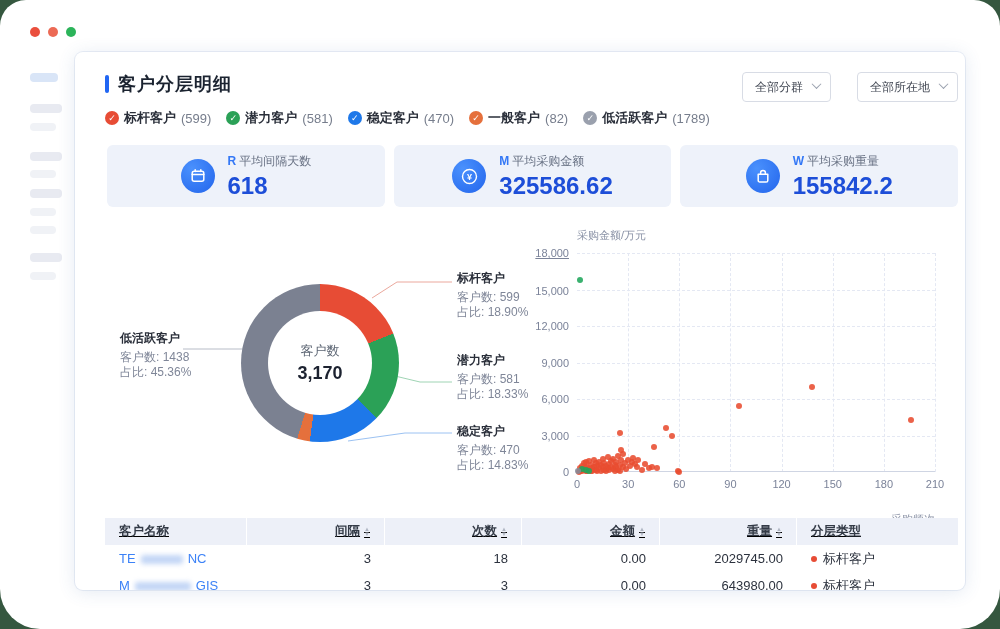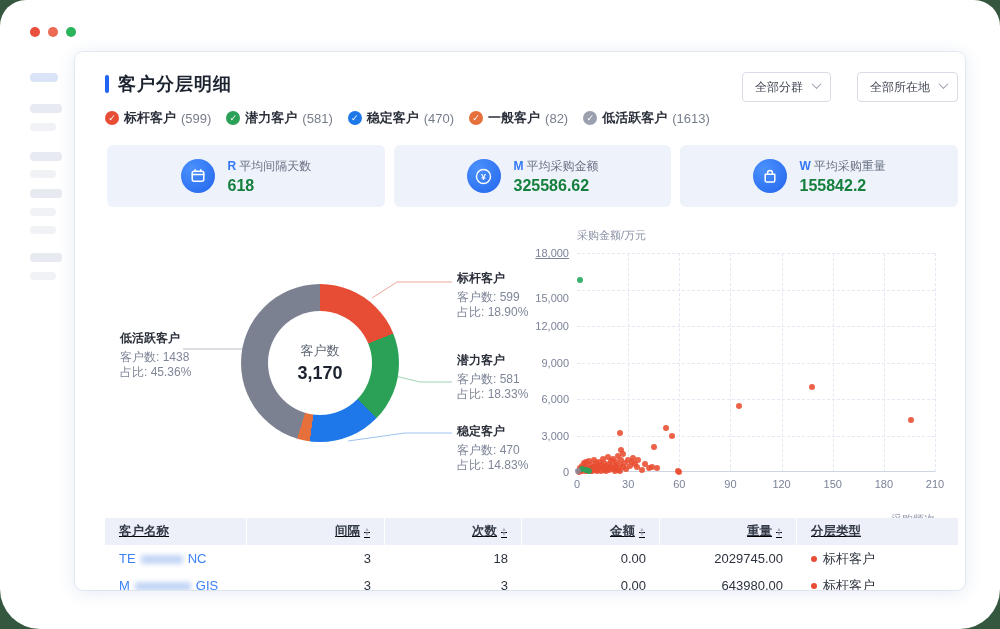--- a/index.html
+++ b/index.html
@@ -45,21 +45,21 @@
   .legend-count { font-size:13px; color:#767d8c; }
   
   .cards { position:absolute; left:32px; top:93px; width:851px; display:flex; gap:9px; }
   .card { flex:1; height:62px; background:#eef2fa; border-radius:6px;
     display:flex; align-items:center; justify-content:center; gap:13px; }
   .card-ic { width:34px; height:34px; border-radius:50%;
     background:radial-gradient(circle at 32% 28%, #4a91fd, #2365ec);
     display:flex; align-items:center; justify-content:center; }
   .card-text .l1 { font-size:12px; color:#697284; }
   .card-text .l1 b { color:#3478f6; font-weight:700; margin-right:3px; }
-  .card-text .l2 { font-size:16px; font-weight:700; color:#15803d; margin-top:2px; }
+  .card-text .l2 { font-size:24px; font-weight:700; color:#1d4ed8; margin-top:2px; }
   
   .donut-wrap { position:absolute; left:0; top:205px; width:500px; height:255px; }
   .donut { position:absolute; left:166px; top:27px; width:158px; height:158px; border-radius:50%; cursor:pointer; }
   .donut::after { content:""; position:absolute; left:27px; top:27px; width:104px; height:104px;
     border-radius:50%; background:#fff; }
   .donut-center { position:absolute; left:166px; top:27px; width:158px; height:158px;
     display:flex; flex-direction:column; align-items:center; justify-content:center; z-index:2; pointer-events:none; }
   .donut-center .cl { font-size:13px; color:#5c6573; }
   .donut-center .cv { font-size:18px; font-weight:700; color:#1c2230; margin-top:3px; }
   .callout { position:absolute; width:120px; }
@@ -156,21 +156,21 @@
         <span class="legend-count">(470)</span>
       </div>
       <div class="legend-item">
         <span class="check-ic" style="background: rgb(229, 112, 60);">✓</span>
         <span class="legend-label">一般客户</span>
         <span class="legend-count">(82)</span>
       </div>
       <div class="legend-item">
         <span class="check-ic" style="background: rgb(154, 160, 173);">✓</span>
         <span class="legend-label">低活跃客户</span>
-        <span class="legend-count">(1613)</span>
+        <span class="legend-count">(1789)</span>
       </div>
     </div>
 
     <div class="cards">
       <div class="card">
         <div class="card-ic">
           <svg width="16" height="16" viewBox="0 0 16 16" fill="none" stroke="#fff" stroke-width="1.5" stroke-linecap="round">
             <rect x="2.2" y="3.2" width="11.6" height="10" rx="2"></rect>
               <line x1="2.2" y1="6.4" x2="13.8" y2="6.4"></line>
               <line x1="5.2" y1="1.8" x2="5.2" y2="3.6"></line>
@@ -248,21 +248,21 @@
           <div class="ytick" style="top: 219px;">0</div>
           <div class="gl-h" style="top: 182.5px;"></div>
           <div class="ytick" style="top: 182.5px;">3,000</div>
           <div class="gl-h" style="top: 146px;"></div>
           <div class="ytick" style="top: 146px;">6,000</div>
           <div class="gl-h" style="top: 109.5px;"></div>
           <div class="ytick" style="top: 109.5px;">9,000</div>
           <div class="gl-h" style="top: 73px;"></div>
           <div class="ytick" style="top: 73px;">12,000</div>
           <div class="gl-h" style="top: 36.5px;"></div>
-          <div class="ytick" style="top: 45px;">15,000</div>
+          <div class="ytick" style="top: 38px;">15,000</div>
           <div class="gl-h" style="top: 0px;"></div>
           <div class="ytick" style="top: 0px; text-decoration: underline;">18,000</div>
           <div class="xtick" style="left: 0px;">0</div>
           <div class="gl-v" style="left: 51.1429px;"></div>
           <div class="xtick" style="left: 51.1429px;">30</div>
           <div class="gl-v" style="left: 102.286px;"></div>
           <div class="xtick" style="left: 102.286px;">60</div>
           <div class="gl-v" style="left: 153.429px;"></div>
           <div class="xtick" style="left: 153.429px;">90</div>
           <div class="gl-v" style="left: 204.571px;"></div>

